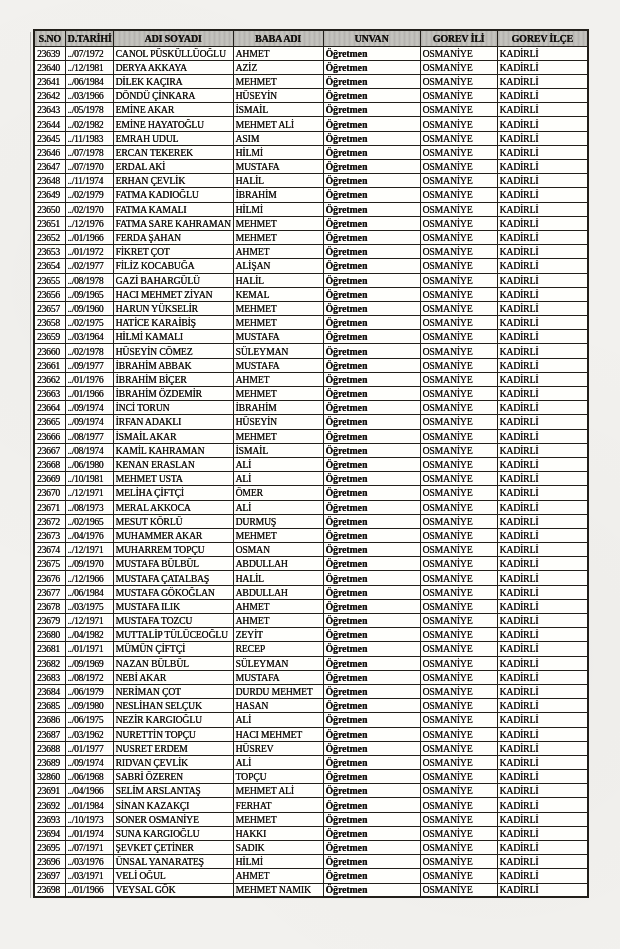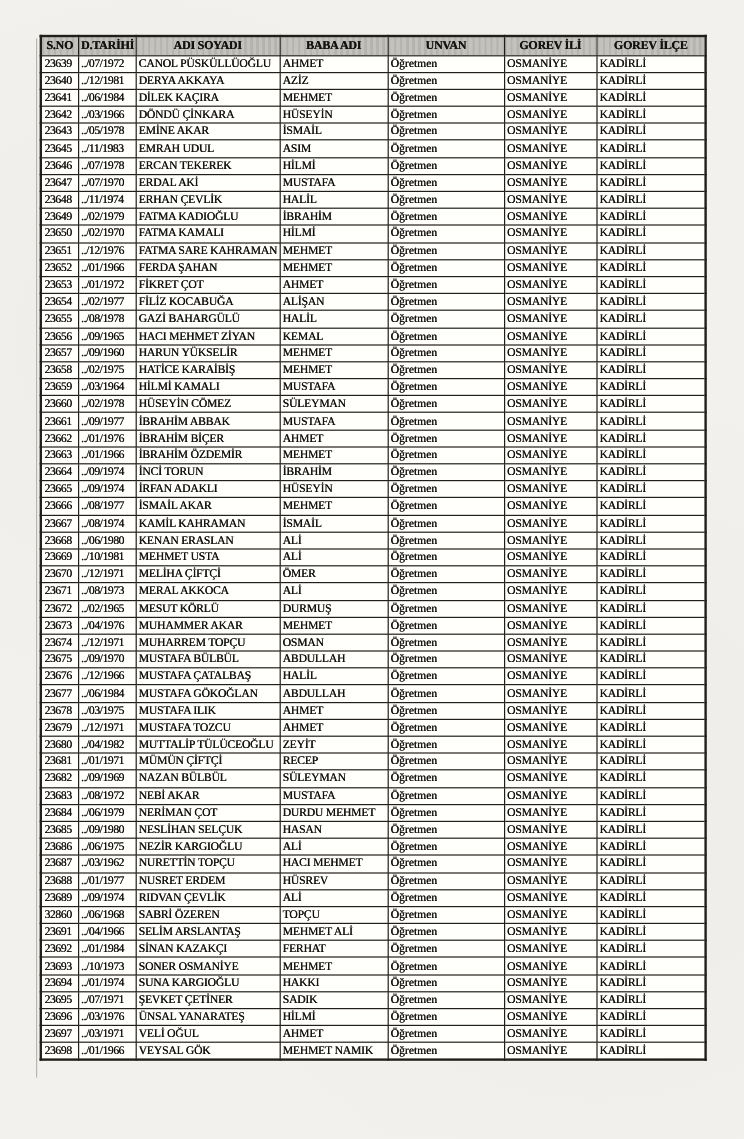--- a/index.html
+++ b/index.html
@@ -68,21 +68,21 @@
   tbody tr {
     height: 14.2px;
   }
   td {
     font-size: 9.7px;
     letter-spacing: -0.15px;
     background: #faf9f6;
   }
   td:nth-child(1) { letter-spacing: -0.3px; font-family: Liberation Serif, serif; }
   td:nth-child(2) { letter-spacing: -0.35px; }
-  td:nth-child(5) { letter-spacing: 0; }
+  td:nth-child(5) { letter-spacing: 0; font-weight: bold; }
 </style>
 </head>
 <body style="background: rgb(242, 241, 238);">
 
 <div class="page">
   <div class="scan-ghost-line"></div>
   <table class="list">
     <colgroup>
         <col style="width: 31px;">
         <col style="width: 48px;">
@@ -143,20 +143,29 @@
         <tr>
           <td>23643</td>
           <td>../05/1978</td>
           <td>EMİNE AKAR</td>
           <td>İSMAİL</td>
           <td>Öğretmen</td>
           <td>OSMANİYE</td>
           <td>KADİRLİ</td>
         </tr>
         <tr>
+          <td>23644</td>
+          <td>../02/1982</td>
+          <td>EMİNE HAYATOĞLU</td>
+          <td>MEHMET ALİ</td>
+          <td>Öğretmen</td>
+          <td>OSMANİYE</td>
+          <td>KADİRLİ</td>
+        </tr>
+        <tr>
           <td>23645</td>
           <td>../11/1983</td>
           <td>EMRAH UDUL</td>
           <td>ASIM</td>
           <td>Öğretmen</td>
           <td>OSMANİYE</td>
           <td>KADİRLİ</td>
         </tr>
         <tr>
           <td>23646</td>

